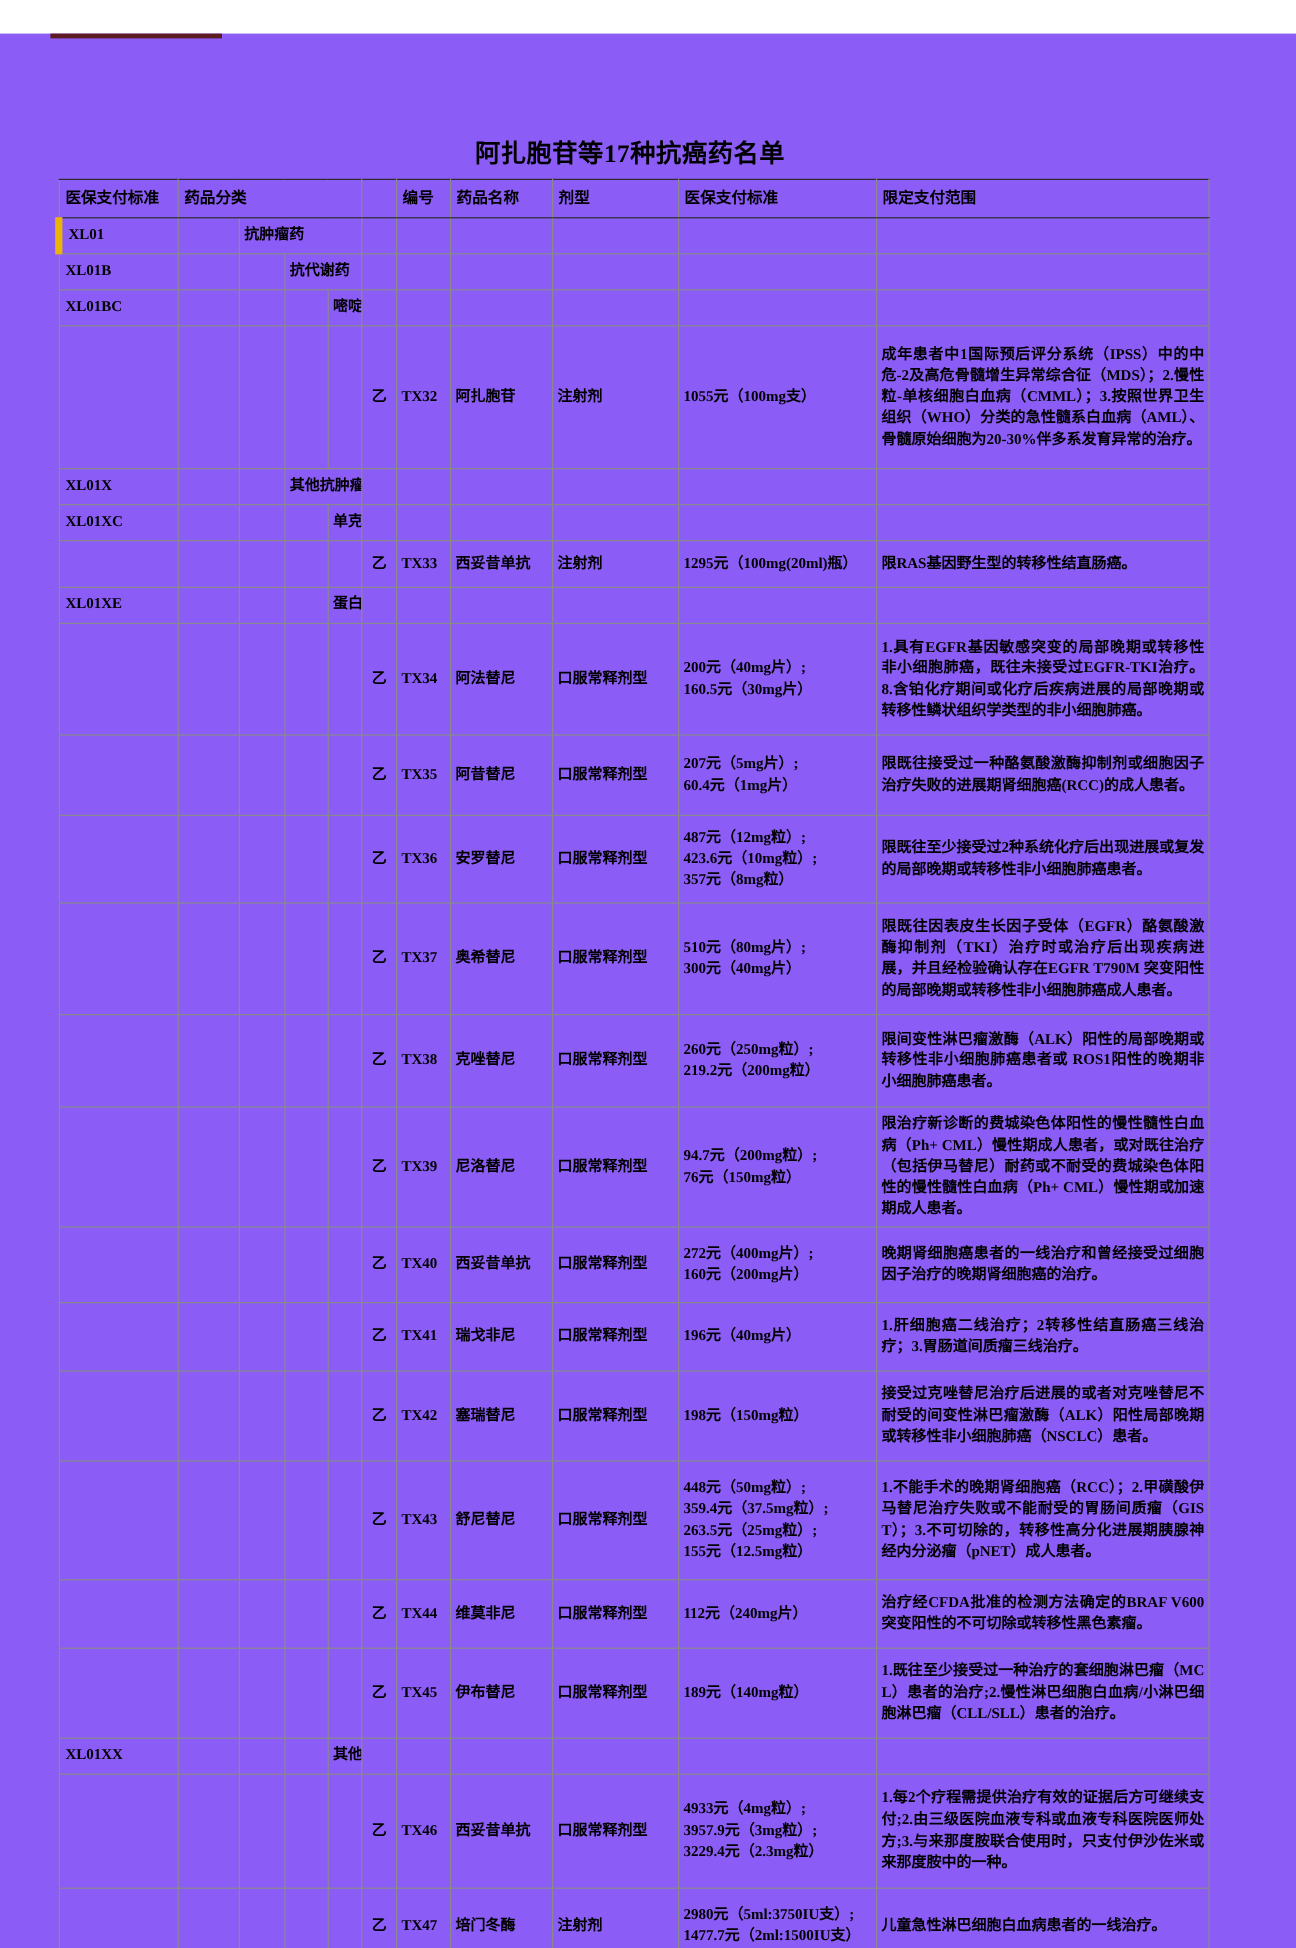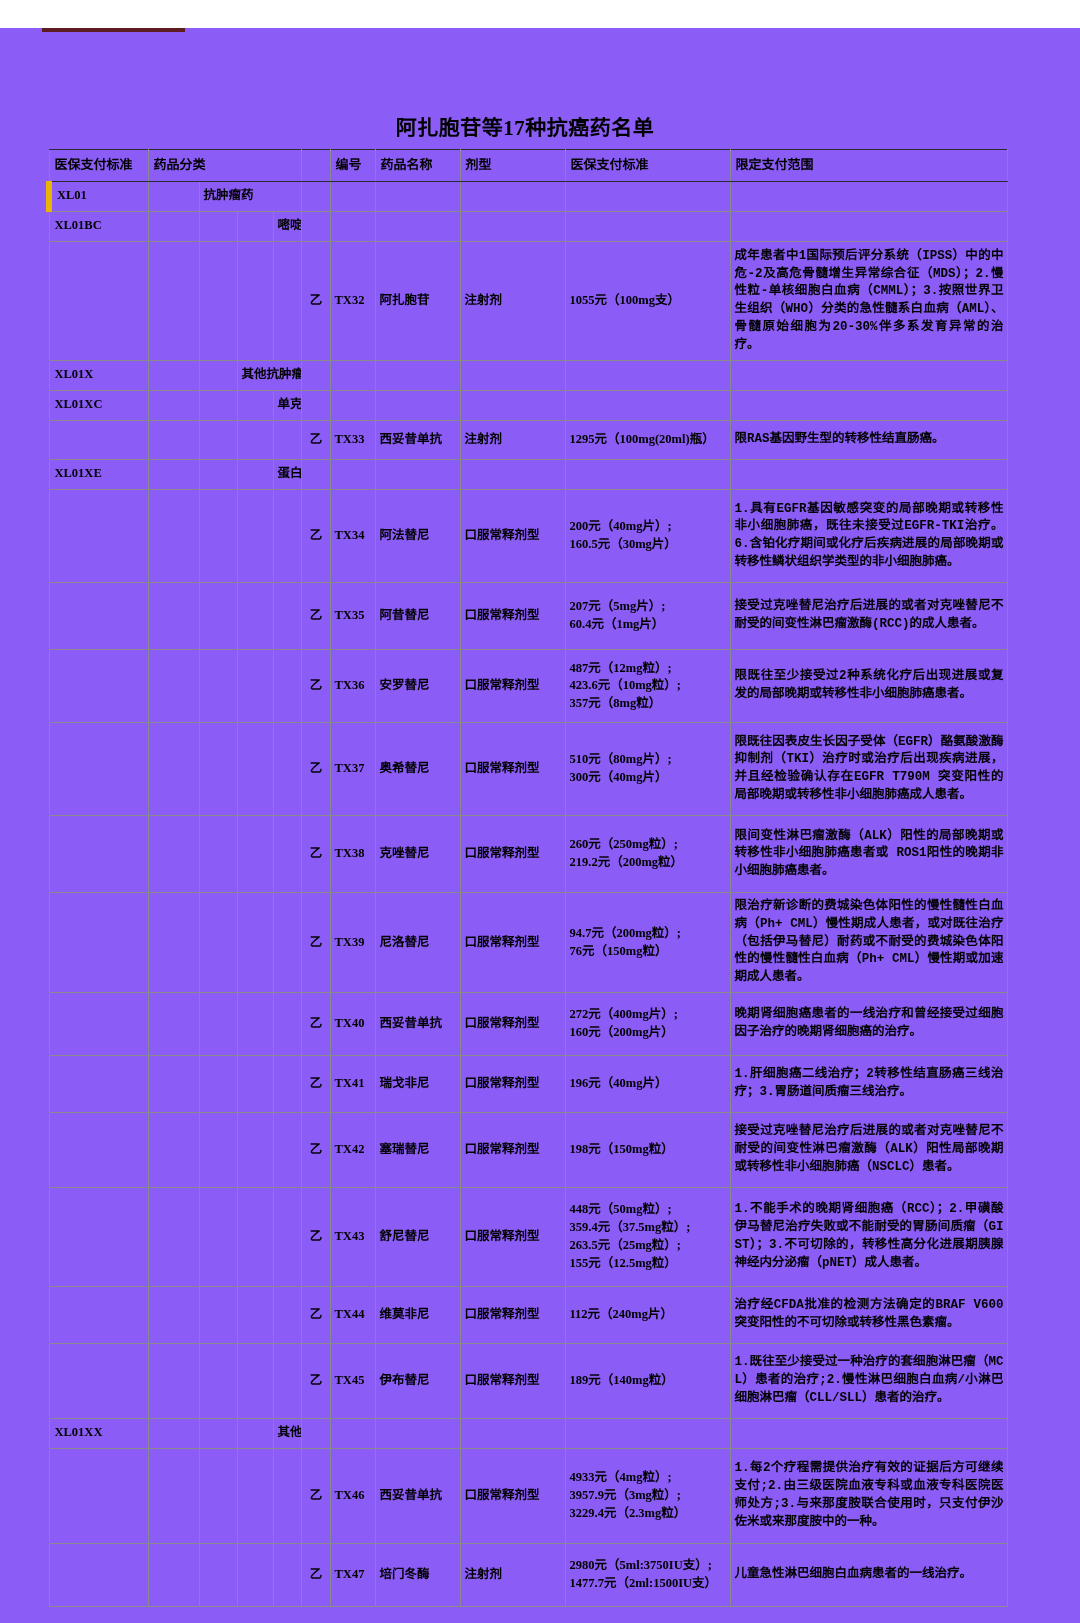--- a/index.html
+++ b/index.html
@@ -78,21 +78,21 @@
   td.sel-green{
     border-left:6px solid #eab308;
     margin-left:-1px;
   }
   td.lvl{white-space:nowrap;font-size:12.5px;}
   td.yi{text-align:center;font-size:13px;}
   td.num{font-size:12.5px;padding-left:5px;white-space:nowrap;}
   td.name{font-size:12.5px;padding-left:6px;}
   td.form{font-size:12.5px;padding-left:6px;}
   td.price{font-size:12.5px;padding-left:6px;line-height:1.5;}
-  td.scope{font-size:12.5px;padding-left:6px;line-height:1.5;text-align:justify;font-family:Liberation Mono, monospace;}
+  td.scope{font-size:12.5px;padding-left:6px;line-height:1.5;text-align:justify;}
   .blank{}
 </style>
 </head>
 <body>
 
 <div class="page">
 
   <div class="top-artifact"></div>
 
   <div class="sheet">
@@ -131,20 +131,32 @@
             <td class="blank"></td>
             <td class="lvl" colspan="3">抗肿瘤药</td>
             <td class="yi"></td>
             <td class="num"></td>
             <td class="name"></td>
             <td class="form"></td>
             <td class="price"></td>
             <td class="scope"></td>
           </tr>
           <tr class="cat">
+            <td class="code">XL01B</td>
+            <td class="blank"></td>
+            <td class="blank"></td>
+            <td class="lvl" colspan="2">抗代谢药</td>
+            <td class="yi"></td>
+            <td class="num"></td>
+            <td class="name"></td>
+            <td class="form"></td>
+            <td class="price"></td>
+            <td class="scope"></td>
+          </tr>
+          <tr class="cat">
             <td class="code">XL01BC</td>
             <td class="blank"></td>
             <td class="blank"></td>
             <td class="blank"></td>
             <td class="lvl" colspan="1">嘧啶类似物</td>
             <td class="yi"></td>
             <td class="num"></td>
             <td class="name"></td>
             <td class="form"></td>
             <td class="price"></td>
@@ -218,34 +230,34 @@
             <td class="code" style="height:82px;"></td>
             <td class="blank"></td>
             <td class="blank"></td>
             <td class="blank"></td>
             <td class="blank"></td>
             <td class="yi">乙</td>
             <td class="num">TX34</td>
             <td class="name">阿法替尼</td>
             <td class="form">口服常释剂型</td>
             <td class="price">200元（40mg片）;<br>160.5元（30mg片）</td>
-            <td class="scope">1.具有EGFR基因敏感突变的局部晚期或转移性非小细胞肺癌，既往未接受过EGFR-TKI治疗。6.含铂化疗期间或化疗后疾病进展的局部晚期或转移性鳞状组织学类型的非小细胞肺癌。</td>
+            <td class="scope">1.具有EGFR基因敏感突变的局部晚期或转移性非小细胞肺癌，既往未接受过EGFR-TKI治疗。8.含铂化疗期间或化疗后疾病进展的局部晚期或转移性鳞状组织学类型的非小细胞肺癌。</td>
           </tr>
           <tr class="drug">
             <td class="code" style="height:56px;"></td>
             <td class="blank"></td>
             <td class="blank"></td>
             <td class="blank"></td>
             <td class="blank"></td>
             <td class="yi">乙</td>
             <td class="num">TX35</td>
             <td class="name">阿昔替尼</td>
             <td class="form">口服常释剂型</td>
             <td class="price">207元（5mg片）;<br>60.4元（1mg片）</td>
-            <td class="scope">接受过克唑替尼治疗后进展的或者对克唑替尼不耐受的间变性淋巴瘤激酶(RCC)的成人患者。</td>
+            <td class="scope">限既往接受过一种酪氨酸激酶抑制剂或细胞因子治疗失败的进展期肾细胞癌(RCC)的成人患者。</td>
           </tr>
           <tr class="drug">
             <td class="code" style="height:62px;"></td>
             <td class="blank"></td>
             <td class="blank"></td>
             <td class="blank"></td>
             <td class="blank"></td>
             <td class="yi">乙</td>
             <td class="num">TX36</td>
             <td class="name">安罗替尼</td>

